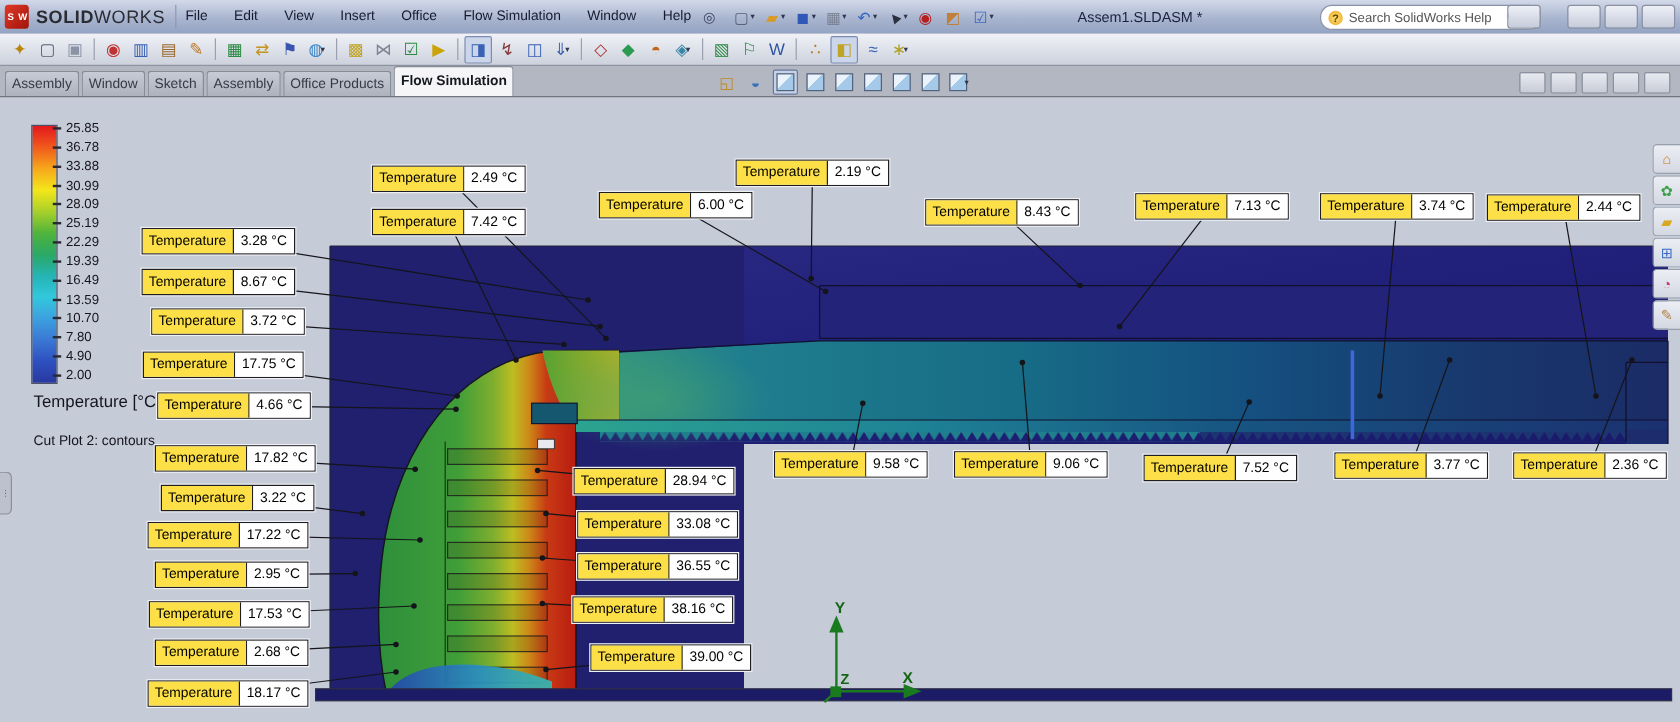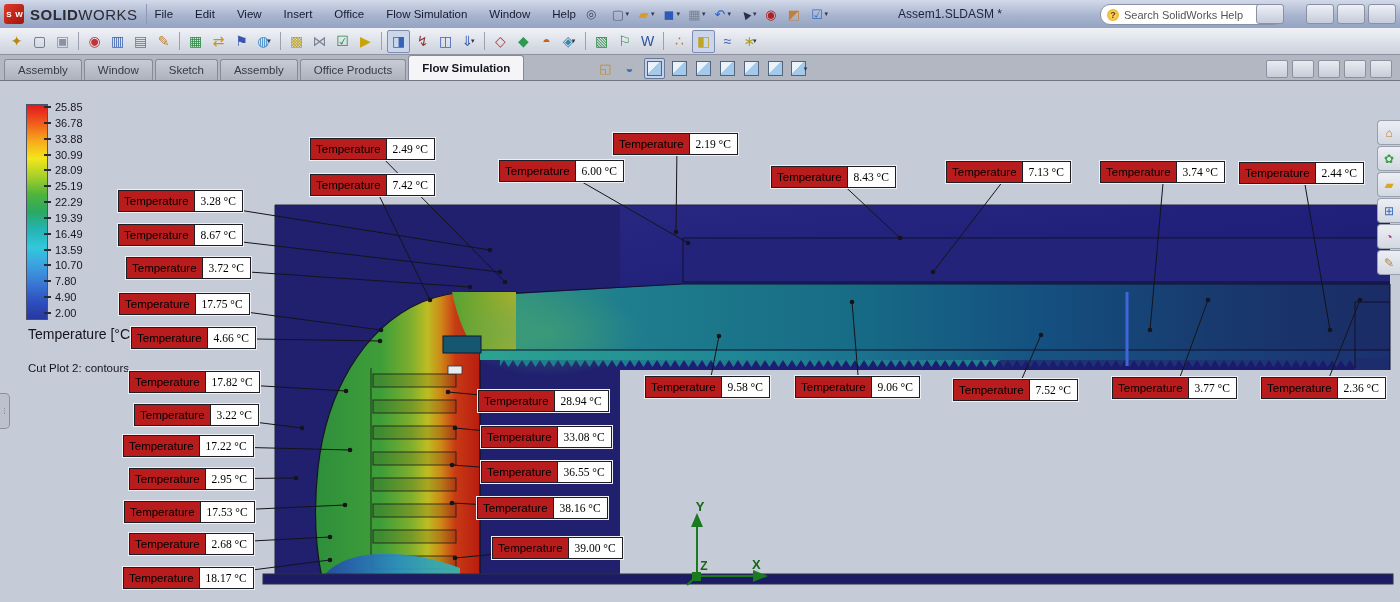--- a/index.html
+++ b/index.html
@@ -36,21 +36,21 @@
             background:linear-gradient(#f0f2f7,#ccd1dc);border-bottom:1px solid #8d93a0;
             display:flex;align-items:center;padding-left:6px;box-sizing:border-box;}
   .ticon{width:21px;height:21px;display:flex;align-items:center;justify-content:center;font-size:14px;
          color:var(--c,#556);margin-right:2px;}
   .ticon.pressed{border:1px solid #7d8cb0;background:#ccd6ea;border-radius:2px;}
   .ticon.sep{width:1px;height:18px;background:#9aa0ad;margin:0 5px 0 3px;}
   .ticon .cglyph{line-height:1;}
   
   .tabrow{position:absolute;left:0;top:55px;width:1400px;height:26px;z-index:10;background:#b2b7c2;
           border-bottom:1px solid #70757e;display:flex;align-items:flex-end;padding-left:4px;box-sizing:border-box;}
-  .tab{height:20px;padding:0 13px;font-size:11.5px;color:#343b47;background:linear-gradient(#c6cbd5,#adb2bd);
+  .tab{height:20px;padding:0 5px;font-size:11.5px;color:#343b47;background:linear-gradient(#c6cbd5,#adb2bd);
        border:1px solid #868b96;border-bottom:none;border-radius:3px 3px 0 0;margin-right:2px;
        display:flex;align-items:center;white-space:nowrap;}
   .tab.active{background:#f5f5f7;color:#14171e;font-weight:bold;height:24px;}
   .headsup{position:absolute;left:596px;top:58px;display:flex;gap:5px;align-items:center;z-index:11;}
   .hicon{width:19px;height:19px;display:flex;align-items:center;justify-content:center;font-size:13px;color:var(--c,#46608a);}
   .hicon.pressed{border:1px solid #68789a;background:#c6d2e8;border-radius:2px;}
   .cubeface{width:13px;height:13px;border:1px solid #53637e;background:linear-gradient(135deg,#eaf3fc 0 45%,#a5c9e8 45% 100%);}
   .winbtns{position:absolute;right:8px;top:60px;display:flex;gap:4px;z-index:11;}
   .wbtn{width:20px;height:16px;border:1px solid #8b919e;background:linear-gradient(#e9ebf1,#c8ccd7);border-radius:2px;
         font-size:9px;display:flex;align-items:center;justify-content:center;color:#4e5564;}
@@ -59,22 +59,22 @@
   .legend-bar{width:20px;height:214px;border:1px solid #4c5268;}
   .legend-ticks{height:218px;margin-top:-3px;display:flex;flex-direction:column;justify-content:space-between;}
   .tick{display:flex;align-items:center;font-size:11px;color:#15151d;}
   .tick .dash{width:7px;height:2px;background:#2a2a34;margin-right:4px;margin-left:-11px;}
   .legend-label{position:absolute;left:28px;top:326px;font-size:14px;color:#15151d;z-index:6;white-space:nowrap;}
   .plot-label{position:absolute;left:28px;top:362px;font-size:11.5px;color:#15151d;z-index:6;white-space:nowrap;}
   
   #callouts{position:absolute;left:0;top:0;width:1400px;height:602px;z-index:6;pointer-events:none;}
   .callout{position:absolute;display:flex;height:20px;align-items:stretch;border:1px solid #1d1d22;
            box-shadow:0 0 0 1px #eef0f5;font-size:11.5px;background:#fff;white-space:nowrap;pointer-events:auto;}
-  .callout .lab{background:#b91c1c;display:flex;align-items:center;padding:0 5px;border-right:1px solid #1d1d22;color:#000;}
-  .callout .val{display:flex;align-items:center;padding:0 6px;background:#fefefe;color:#000;font-family:Liberation Serif, serif;}
+  .callout .lab{background:#fde047;display:flex;align-items:center;padding:0 5px;border-right:1px solid #1d1d22;color:#000;}
+  .callout .val{display:flex;align-items:center;padding:0 6px;background:#fefefe;color:#000;}
   
   .taskpane{position:absolute;right:0;top:120px;z-index:11;display:flex;flex-direction:column;gap:1px;}
   .tp{width:22px;height:23px;border:1px solid #99a0ad;border-right:none;border-radius:4px 0 0 4px;
       background:linear-gradient(#eceef4,#d4d8e2);display:flex;align-items:center;justify-content:center;
       font-size:12px;color:var(--c,#667);}
   .handle{position:absolute;left:0;top:393px;width:9px;height:34px;background:#bcc1cd;border:1px solid #8a8f9a;border-left:none;
           border-radius:0 5px 5px 0;z-index:6;display:flex;align-items:center;justify-content:center;font-size:7px;color:#667;}
   #scene{position:absolute;left:0;top:0;z-index:1;}
   svg text{font-family:"Liberation Sans",sans-serif;}
 </style>

